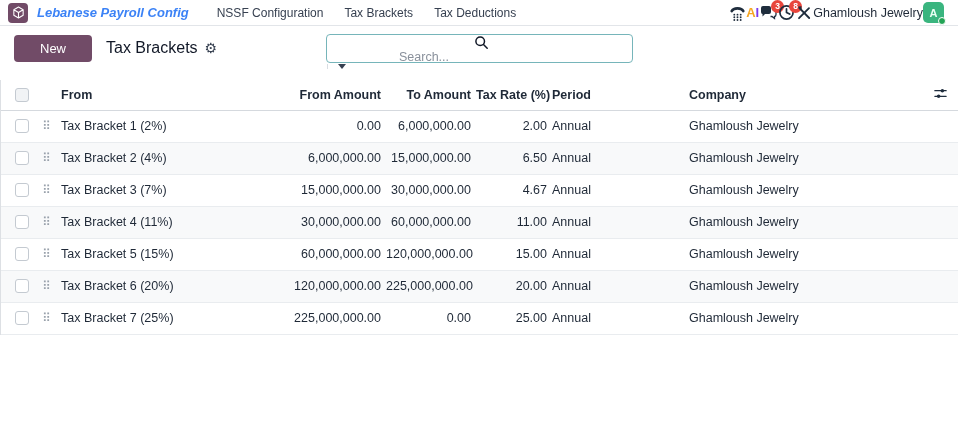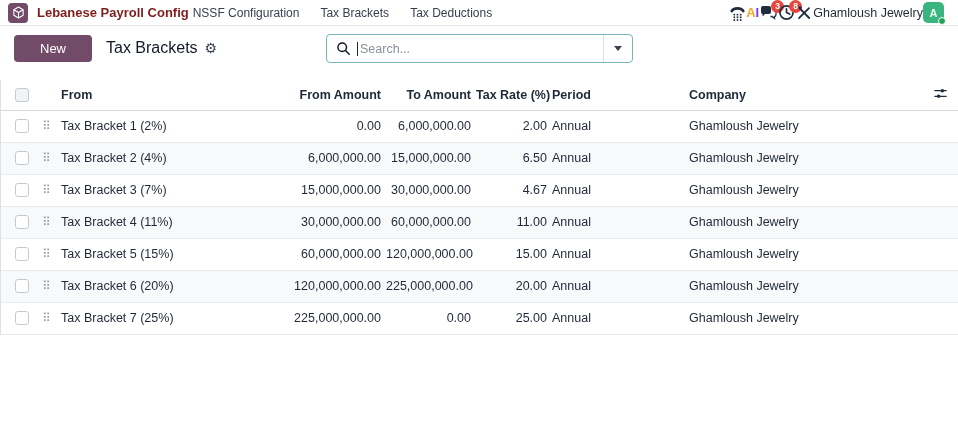--- a/index.html
+++ b/index.html
@@ -3,39 +3,39 @@
 <meta charset="utf-8">
 <style>
   * { box-sizing: border-box; margin: 0; padding: 0; }
   html,body { width: 958px; height: 448px; }
   body { font-family: "Liberation Sans", sans-serif; background: #fff; overflow: hidden; color: #1f2937; }
   .screen { width: 958px; height: 448px; position: relative; background: #fff; }
 
   
   .navbar { height: 26px; display: flex; align-items: center; padding: 0 14px 0 8px; border-bottom: 1px solid #e2e5e9; background: #fff; }
   .app-icon { width: 20px; height: 20px; border-radius: 4px; background: var(--accent); display: flex; align-items: center; justify-content: center; flex: 0 0 auto; cursor: pointer; }
-  .brand { font-size: 13px; font-weight: 700; color: #7f1d1d; margin-left: 9px; white-space: nowrap; cursor: pointer; }
-  .menu { display: flex; align-items: center; margin-left: 4px; gap: 21px; }
+  .brand { font-size: 13px; font-weight: 700; color: #3b82f6; margin-left: 9px; white-space: nowrap; cursor: pointer; font-style: italic; }
+  .menu { display: flex; align-items: center; margin-left: 28px; gap: 21px; }
   .menu span { font-size: 12px; color: #374151; white-space: nowrap; cursor: pointer; }
   .systray { margin-left: auto; display: flex; align-items: center; gap: 0; }
   .tray-icon { position: relative; display: inline-flex; align-items: center; justify-content: center; width: 18px; height: 18px; cursor: pointer; }
   .badge { position: absolute; top: -4px; right: -7px; min-width: 13px; height: 13px; padding: 0 3px; border-radius: 7px; background: var(--badge-red); color: #fff; font-size: 8.5px; font-weight: 700; display: flex; align-items: center; justify-content: center; line-height: 1; font-style: normal; }
   .ai-logo { font-size: 13px; font-weight: 800; letter-spacing: 0; cursor: pointer; }
   .ai-logo .a { color: var(--ai-orange); }
   .ai-logo .i { color: var(--ai-purple); }
   .company-name { font-size: 12.5px; color: #1f2937; white-space: nowrap; cursor: pointer; }
   .avatar { position: relative; width: 21px; height: 21px; border-radius: 5px; background: var(--avatar-green); display: flex; align-items: center; justify-content: center; color: #eafff4; font-size: 11px; font-weight: 700; cursor: pointer; }
   .status-dot { position: absolute; right: -2px; bottom: -2px; width: 8px; height: 8px; border-radius: 50%; background: var(--status-green); border: 1.5px solid #fff; }
 
   
   .control-panel { height: 44px; display: flex; align-items: center; padding: 0 14px; position: relative; background: #fff; }
   .new-btn { background: var(--accent); color: #fff; border: none; border-radius: 4px; font-family: inherit; font-size: 13px; font-weight: 500; padding: 6px 26px; cursor: pointer; }
   .view-title { font-size: 16px; color: #111827; margin-left: 14px; white-space: nowrap; }
   .cog { font-family: "DejaVu Sans", sans-serif; font-size: 14px; color: #374151; margin-left: 7px; cursor: pointer; line-height: 1; }
-  .searchbox { position: absolute; left: 50%; margin-left: -153px; top: 8px; width: 307px; height: 29px; border: 1px solid var(--search-border); border-radius: 4px; display: flex; align-items: center; background: #fff; }
+  .searchbox { position: absolute; left: 50%; margin-left: -153px; top: 8px; width: 307px; height: 29px; border: 1px solid var(--search-border); border-radius: 4px; display: flex; align-items: center; background: #fff; flex-direction: column; }
   .searchbox .mag { margin: 0 6px 0 9px; display: flex; }
   .text-caret { width: 1px; height: 14px; background: #1f2937; margin-right: 2px; }
   .searchbox input { flex: 1; border: none; outline: none; font-family: inherit; font-size: 12.5px; color: #111827; background: transparent; min-width: 0; }
   .searchbox input::placeholder { color: #8a919c; opacity: 1; }
   .search-toggle { width: 29px; align-self: stretch; border-left: 1px solid #d8dde2; display: flex; align-items: center; justify-content: center; cursor: pointer; }
   .caret-down { width: 0; height: 0; border-left: 4px solid transparent; border-right: 4px solid transparent; border-top: 5px solid #374151; }
   .pager { margin-left: auto; display: flex; align-items: center; }
   .pager-range { font-size: 12.5px; color: #374151; margin-right: 12px; white-space: nowrap; }
   .pager-btn { width: 27px; height: 27px; border: none; border-radius: 4px; background: #e9ecef; display: flex; align-items: center; justify-content: center; cursor: pointer; margin-left: 3px; }
 

